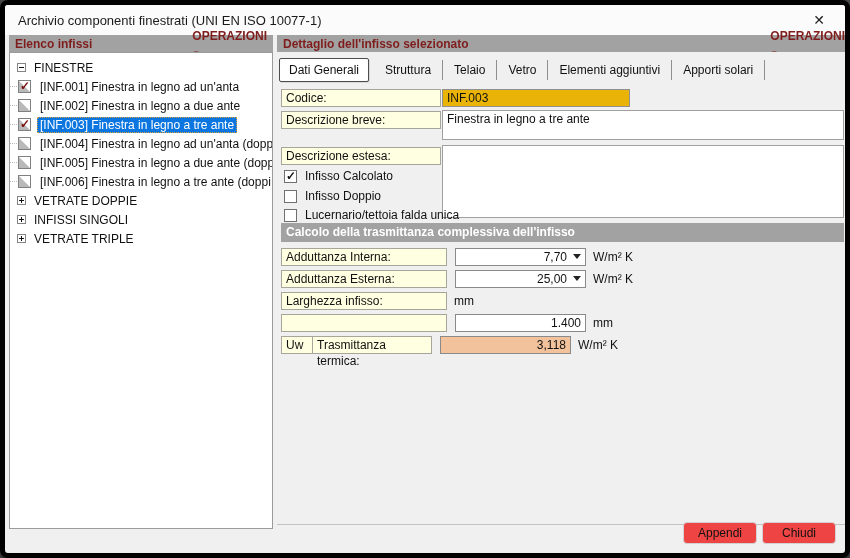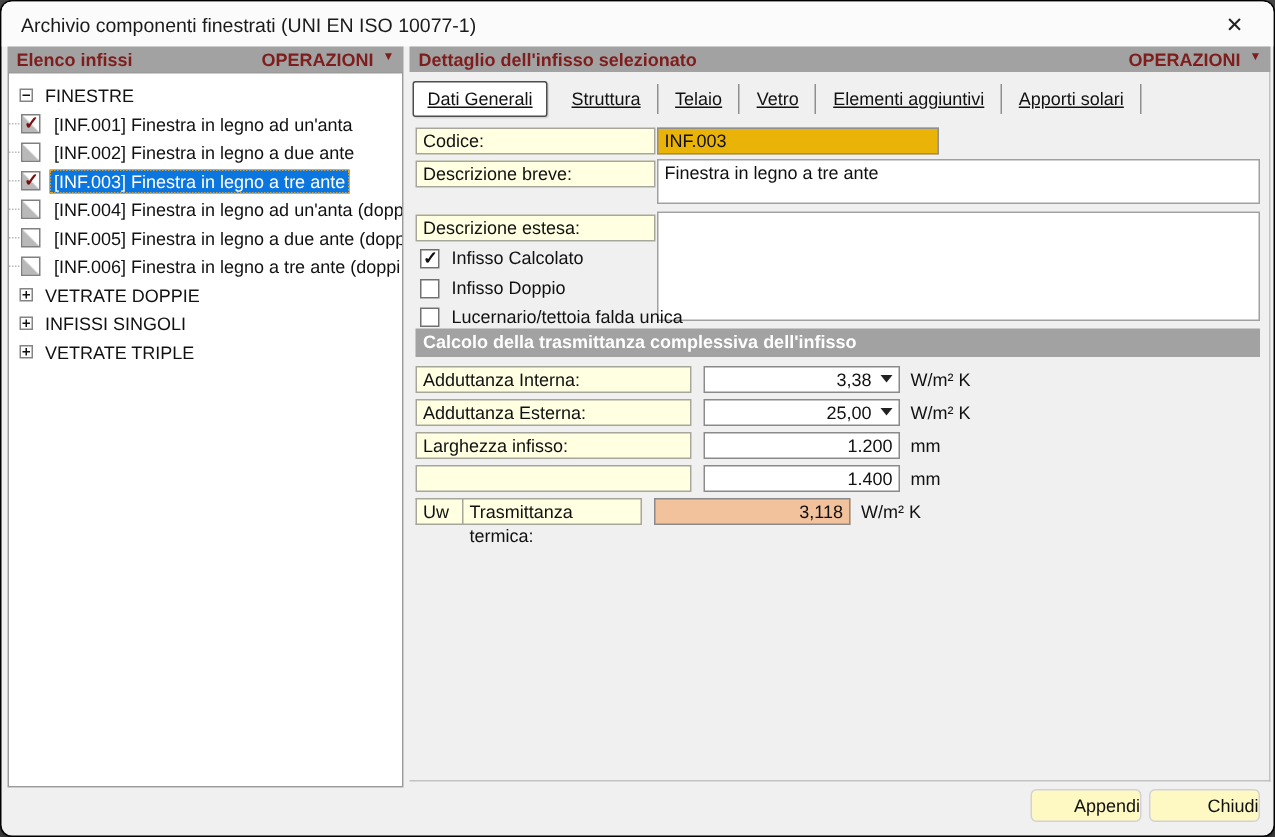--- a/index.html
+++ b/index.html
@@ -1,30 +1,30 @@
 <!DOCTYPE html>
 <html><head>
 <meta charset="utf-8">
 <style>
   * { margin:0; padding:0; box-sizing:border-box; }
   html,body { background:#4a4a4a; font-family:"Liberation Sans", sans-serif; }
   .window {
     position:relative; width:850px; height:558px; background:#f0f0f0;
-    border:1px solid #000000; border-radius:8px; overflow:hidden;
+    border:5px solid #000000; border-radius:8px; overflow:hidden;
     box-shadow:0 3px 6px rgba(0,0,0,.55); font-size:12px; color:#111;
   }
   
   .titlebar { position:absolute; left:0; top:0; width:100%; height:30px; background:#fbfbfb; }
   .title-text { position:absolute; left:13px; top:8px; font-size:13px; color:#1a1a1a; white-space:nowrap; }
   .close-btn { position:absolute; right:16px; top:6px; width:20px; height:18px; text-align:center;
     font-size:14px; line-height:18px; color:#222; cursor:pointer; }
   
   .panel-header { position:absolute; height:17px; background:#a2a2a2; color:#7f1d1d; font-weight:bold;
     display:flex; justify-content:space-between; align-items:center; padding:0 6px; font-size:12px; }
-  .ops { display:flex; gap:6px; cursor:pointer; }
+  .ops { display:flex; gap:6px; cursor:pointer;flex-direction:column; }
   .ops .caret { font-size:8px; position:relative; top:0px; }
   
   .lp-header { left:4px; top:30px; width:264px; }
   .tree-box { position:absolute; left:4px; top:47px; width:264px; height:477px;
     background:#fff; border:1px solid #9b9b9b; overflow:hidden; padding-top:5px; }
   .tree-inner { position:relative; }
   .vline-roots { position:absolute; left:11px; top:14px; height:172px; border-left:1px dotted #b9b9b9; }
   .trow { height:19px; display:flex; align-items:center; white-space:nowrap; overflow:hidden; position:relative; background:#fff; }
   .trow .expbox { width:9px; height:9px; border:1px solid #848484; background:#fff; margin:0 5px 0 7px;
     position:relative; flex:none; z-index:1; }
@@ -37,21 +37,21 @@
   .tcheck { width:13px; height:13px; border:1px solid #808080; flex:none; margin-right:6px;
     background:linear-gradient(45deg,#b9b9b9 46%,#ffffff 54%); position:relative; z-index:1; }
   .tcheck.checked::after { content:"✓"; position:absolute; left:1px; top:-2px; font-size:12px; font-weight:bold; color:#7b0d0d; }
   .tlabel { padding:1px 3px; }
   .trow .tlabel.selected { background:#0b76e0; color:#fff; outline:1px dotted #d8a23a; outline-offset:-1px; }
   
   .rp-header { left:272px; top:30px; width:574px; }
   .rp-content { position:absolute; left:272px; top:47px; width:574px; height:473px; background:#f0f0f0;
     border-right:1px solid #c2c2c2; border-bottom:1px solid #c2c2c2; }
   
-  .tabstrip { position:absolute; left:2px; top:5px; right:4px; height:26px; display:flex; align-items:center;text-decoration:underline; }
+  .tabstrip { position:absolute; left:2px; top:5px; right:4px; height:26px; display:flex; align-items:center; }
   .tab { padding:0 11px; height:20px; line-height:20px; cursor:pointer; color:#111; white-space:nowrap; }
   .tab.inactive { border-right:1px solid #8f8f8f; }
   .tab.active { background:#fff; border:1px solid #4d4d4d; border-radius:2px; height:24px; line-height:22px;
     margin-right:5px; padding:0 9px; box-shadow:1px 1px 0 #d8d8d8; }
   
   .ylabel { background:#ffffe1; border:1px solid #a6a69a; height:18px; line-height:16px; padding:0 4px; }
   .lbl-codice { position:absolute; left:4px; top:37px; width:160px; }
   .val-codice { position:absolute; left:165px; top:37px; width:188px; height:18px; line-height:16px;
     background:#eab308; border:1px solid #8f8f8f; padding:0 4px; }
   .lbl-breve { position:absolute; left:4px; top:59px; width:160px; }
@@ -60,34 +60,34 @@
   .lbl-estesa { position:absolute; left:4px; top:95px; width:160px; }
   .box-estesa { position:absolute; left:165px; top:93px; width:402px; height:73px; background:#fff;
     border:1px solid #a0a0a0; padding:1px 4px; }
   .fcheck-row { position:absolute; left:7px; display:flex; align-items:center; gap:8px; height:14px; }
   .fcheck { width:13px; height:13px; background:#fff; border:1px solid #707070; position:relative; flex:none; cursor:pointer; }
   .fcheck.checked::after { content:"✓"; position:absolute; left:1px; top:-2px; font-size:12px; font-weight:bold; color:#111; }
   .sec-header { position:absolute; left:4px; top:171px; width:563px; height:19px; background:#a2a2a2;
     color:#fff; font-weight:bold; line-height:19px; padding:0 5px; }
   .trans-rows { position:absolute; left:4px; top:196px; width:563px; }
   .trow2 { display:flex; align-items:stretch; height:18px; margin-bottom:4px; }
-  .trow2 .ylabel2 { background:#ffffe1; border:1px solid #a6a69a; width:184px; line-height:16px; padding:0 4px; flex:none; }
+  .trow2 .ylabel2 { background:#ffffe1; border:1px solid #a6a69a; width:166px; line-height:16px; padding:0 4px; flex:none; }
   .trow2 .prefix { background:#ffffe1; border:1px solid #a6a69a; width:31px; line-height:16px; padding:0 4px;
     flex:none; border-right:none; }
   .trow2 .ylabel2.narrow { width:120px; border-left:1px solid #a6a69a; }
   .trow2 .field { width:131px; margin-left:8px; background:#fff; border:1px solid #8a8a8a; flex:none;
     text-align:right; line-height:16px; padding:0 4px; position:relative; }
   .trow2 .field.combo { padding-right:18px; cursor:pointer; }
   .combo .arrow { position:absolute; right:4px; top:5px; width:0; height:0;
     border-left:4px solid transparent; border-right:4px solid transparent; border-top:5px solid #222; }
   .trow2 .field.hl { background:#f1c29b; }
   .trow2 .unit { margin-left:7px; line-height:18px; white-space:nowrap; }
   
-  .btn { position:absolute; bottom:9px; height:22px; background:#fef9c3; border:1px solid #d2d2d2;
-    border-radius:4px; text-align:right; line-height:20px; font-size:12px; cursor:pointer; color:#111;margin-top:40px; }
+  .btn { position:absolute; bottom:9px; height:22px; background:#ef4444; border:1px solid #d2d2d2;
+    border-radius:4px; text-align:center; line-height:20px; font-size:12px; cursor:pointer; color:#111;margin-top:40px; }
   .btn-appendi { right:88px; width:74px; }
   .btn-chiudi { right:9px; width:74px; }
 </style>
 </head>
 <body>
 
 <div class="window">
 
   <div class="titlebar">
     <div class="title-text">Archivio componenti finestrati (UNI EN ISO 10077-1)</div>
@@ -203,38 +203,37 @@
       <span>Lucernario/tettoia falda unica</span>
     </div>
 
     <div class="sec-header">Calcolo della trasmittanza complessiva dell'infisso</div>
 
     <div class="trans-rows">
 
       <div class="trow2">
         <span class="ylabel2">Adduttanza Interna:</span>
         <span class="field combo">
-          <span>3,38</span>
+          <span>7,70</span>
           <span class="arrow"></span>
         </span>
         <span class="unit">W/m² K</span>
       </div>
 
       <div class="trow2">
         <span class="ylabel2">Adduttanza Esterna:</span>
         <span class="field combo">
           <span>25,00</span>
           <span class="arrow"></span>
         </span>
         <span class="unit">W/m² K</span>
       </div>
 
       <div class="trow2">
         <span class="ylabel2">Larghezza infisso:</span>
-        <span class="field">1.200</span>
         <span class="unit">mm</span>
       </div>
 
       <div class="trow2">
         <span class="ylabel2"></span>
         <span class="field">1.400</span>
         <span class="unit">mm</span>
       </div>
 
       <div class="trow2">

